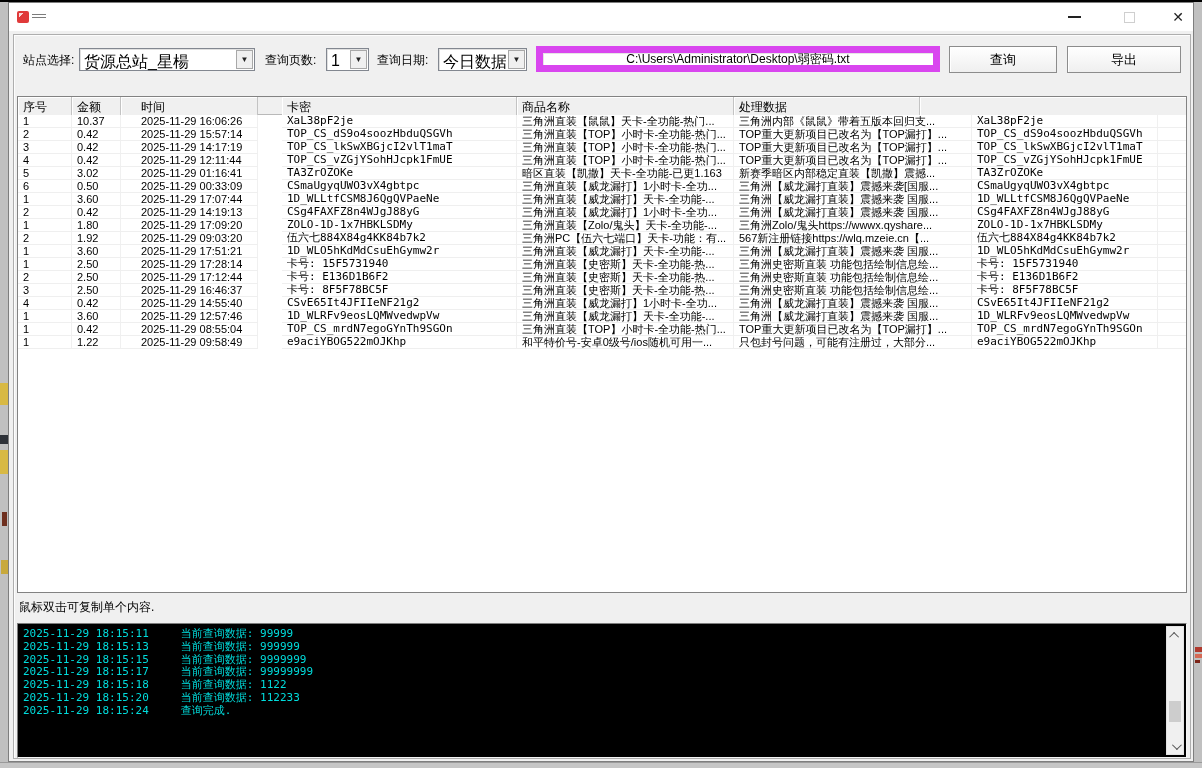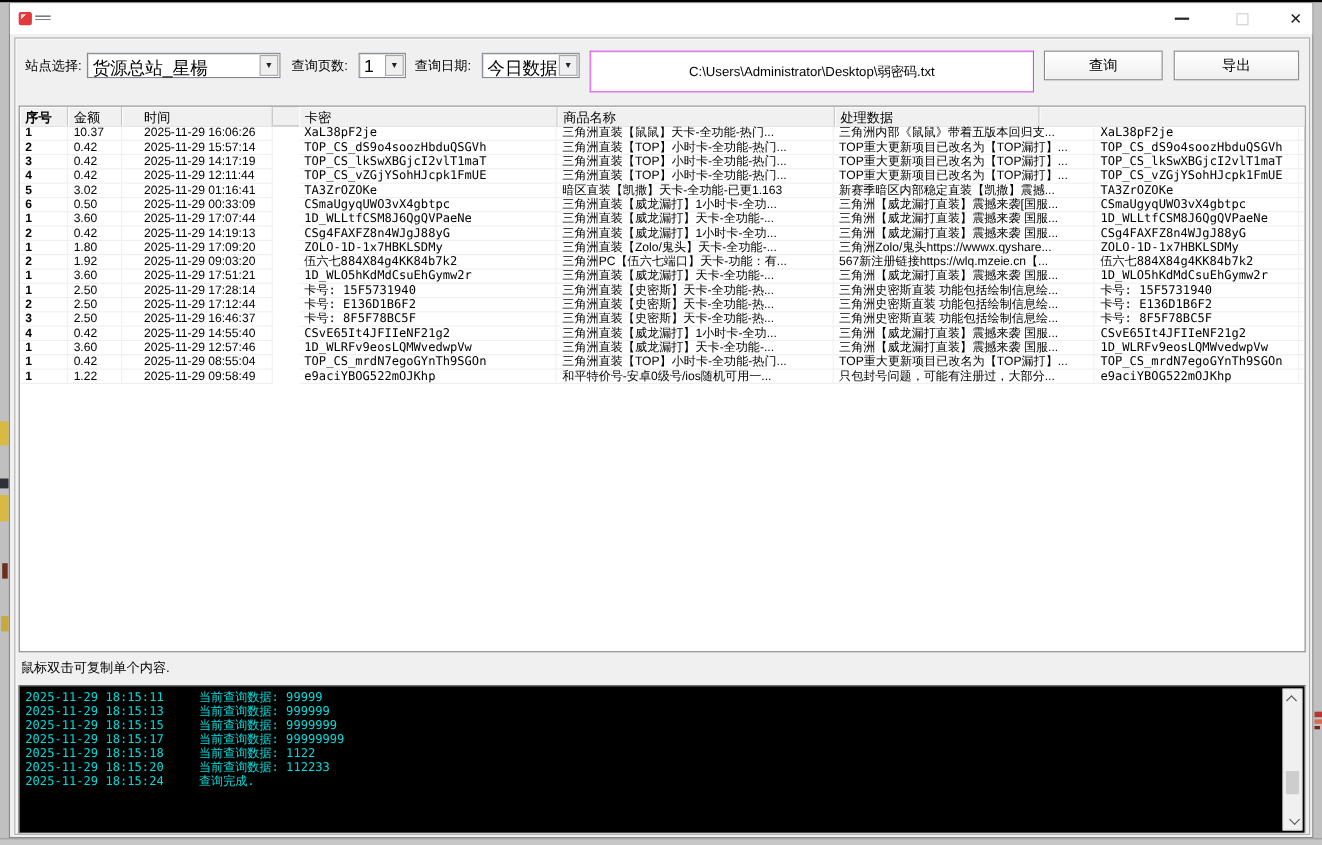--- a/index.html
+++ b/index.html
@@ -33,40 +33,40 @@
     border:1px solid #aeaeae; box-shadow:inset 1px 1px 0 #fdfdfd; }
 
   
   .tb-label { position:absolute; top:49px; font-size:12px; color:#000; white-space:nowrap; }
   .combo { position:absolute; top:45px; height:23px; background:#fff;
     border:1px solid #828790; box-shadow:inset 1px 1px 0 rgba(0,0,0,.12); }
   .combo-text { position:absolute; left:4px; top:3px; right:20px; font-size:16px; white-space:nowrap; overflow:hidden; }
   .combo-arrow { position:absolute; right:1px; top:1px; bottom:1px; width:17px; background:#f0f0f0;
     border:1px solid #a8a8a8; display:flex; align-items:center; justify-content:center;
     font-size:8px; color:#222; }
-  .filebox { position:absolute; left:527px; top:43px; width:404px; height:38px; background:#fff;
-    border:1px solid #d946ef; box-shadow:inset 1px 1px 0 rgba(0,0,0,.10);
+  .filebox { position:absolute; left:527px; top:43px; width:404px; height:26px; background:#fff;
+    border:7px solid #d946ef; box-shadow:inset 1px 1px 0 rgba(0,0,0,.10);
     display:flex; align-items:center; justify-content:center; font-size:12px; white-space:nowrap; overflow:hidden; }
   .btn { position:absolute; top:43px; height:27px; background:linear-gradient(#ffffff,#efefef);
     border:1px solid #8c8c8c; box-shadow:inset 1px 1px 0 #ffffff;
     display:flex; align-items:center; justify-content:center; font-size:13px; color:#000; }
   .btn-query { left:940px; width:108px; }
   .btn-export { left:1058px; width:114px; }
 
   
   .table { position:absolute; left:8px; top:93px; width:1170px; height:497px;
     background:#fff; border:1px solid #828282; overflow:hidden; }
   .thead { display:flex; height:18px; background:#f0f0f0; border-bottom:1px solid #b9b9b9; }
   .hcell { height:18px; font-size:12px; color:#000; padding:2px 0 0 5px; white-space:nowrap; overflow:hidden;
     background:#f0f0f0; border-right:1px solid #c3c3c3; box-shadow:inset 1px 1px 0 #ffffff; }
   .trow { display:flex; height:13px; }
   .tcell { height:13px; font-size:11px; line-height:12px; color:#000; padding-left:5px;
     white-space:nowrap; overflow:hidden; border-right:1px solid #f0f0f0; border-bottom:1px solid #efefef; }
-  .c0{width:44px;font-weight:bold;} .c1{width:49px;} .c2{width:137px;padding-left:20px;} .c3{width:235px;margin-left:24px;}
-  .c4{width:252px;} .c5{width:238px;} .c6{width:186px;}
+  .c0{width:54px;} .c1{width:49px;} .c2{width:137px;padding-left:20px;} .c3{width:235px;margin-left:24px;}
+  .c4{width:217px;} .c5{width:238px;} .c6{width:186px;}
   .fill{flex:1; border-right:none;}
   .mono { font-family:"DejaVu Sans Mono", monospace; }
 
   
   .hint { position:absolute; left:10px; top:596px; font-size:12px; color:#000; }
 
   
   .console { position:absolute; left:8px; top:620px; width:1170px; height:135px;
     background:#000; border:1px solid; border-color:#7c7c7c #f5f5f5 #f5f5f5 #7c7c7c; }
   .console-lines { position:absolute; left:5px; top:4px; right:26px; bottom:2px; overflow:hidden; }

